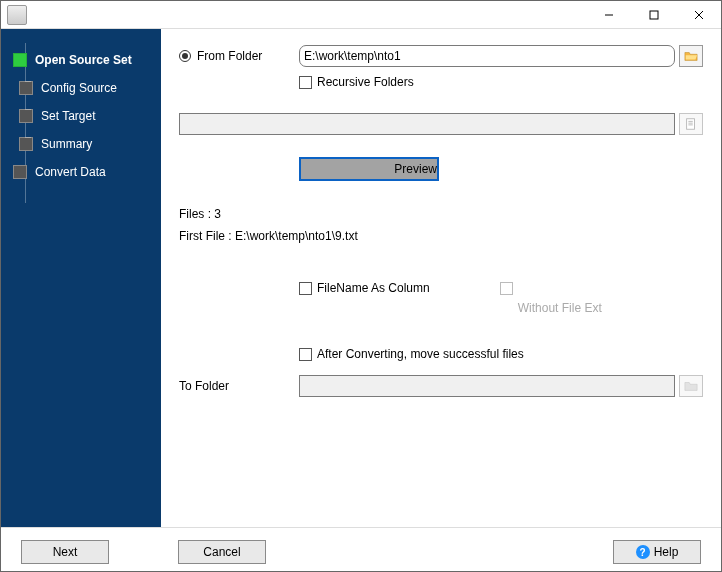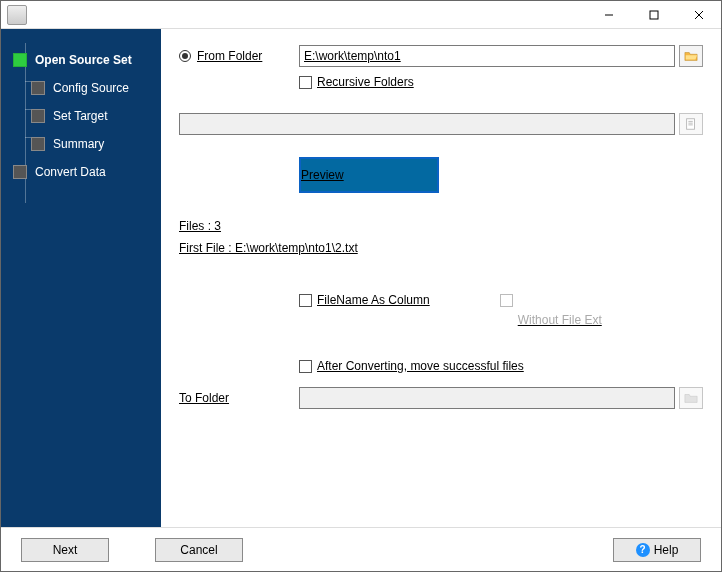--- a/index.html
+++ b/index.html
@@ -6,43 +6,43 @@
 body { background: #fff; width: 722px; height: 572px; overflow: hidden; border: 1px solid #666; display: flex; flex-direction: column; }
 .titlebar { height: 28px; display: flex; align-items: center; border-bottom: 1px solid #ddd; background: #fff; }
 .titlebar .icon { width: 20px; height: 20px; margin-left: 6px; background: linear-gradient(#eee,#ccc); border: 1px solid #999; border-radius: 2px; }
 .titlebar .spacer { flex: 1; }
 .titlebar .btn { width: 45px; height: 28px; display: flex; align-items: center; justify-content: center; }
 .titlebar .btn svg { width: 10px; height: 10px; }
 .body { flex: 1; display: flex; min-height: 0; }
 .sidebar { width: 160px; background: #0a3a6b; color: #fff; padding-top: 10px; position: relative; }
 .sidebar .vline { position: absolute; left: 24px; top: 14px; width: 1px; height: 160px; background: rgba(255,255,255,0.3); }
 .nav-item { display: flex; align-items: flex-end; height: 28px; padding-left: 12px; position: relative; }
-.nav-item.sub { padding-left: 30px; }
+.nav-item.sub { padding-left: 18px; }
 .nav-item.sub::before { content:""; position:absolute; left:24px; top:50%; width:6px; height:1px; background:rgba(255,255,255,0.3);}
 .nav-box { width: 14px; height: 14px; background: #555; border: 1px solid #888; margin-right: 8px; flex: none; }
 .nav-box.active { background: #2ecc40; border-color: #27ae38; }
 .nav-item.current .lbl { font-weight: bold; }
 .nav-item .lbl { color: #fff; white-space: nowrap; }
-.main { flex: 1; padding: 16px 18px 0 18px; position: relative; text-decoration: underline; }
+.main { flex: 1; padding: 16px 18px 0 18px; position: relative; }
 .row { display: flex; align-items: center; margin-bottom: 8px; }
 .labelcol { width: 120px; display: flex; align-items: center; }
 .radio { width: 12px; height: 12px; border: 1px solid #333; border-radius: 50%; margin-right: 6px; display: inline-flex; align-items: center; justify-content: center; flex: none;}
 .radio.checked::after { content:""; width:6px; height:6px; background:#333; border-radius:50%; }
 input.text { height: 22px; border: 1px solid #7a7a7a; padding: 0 4px; background: #fff; }
 input.text:disabled { background: #f0f0f0; color: #888; }
 .iconbtn { width: 24px; height: 22px; border: 1px solid #999; background: #f4f4f4; margin-left: 4px; display: flex; align-items: center; justify-content: center; flex: none;}
 .iconbtn.disabled { opacity: 0.55; }
 .iconbtn svg { width: 14px; height: 14px; }
 select { height: 22px; border: 1px solid #7a7a7a; background: #fff; padding: 0 2px; width: 120px;}
 .chk { width: 13px; height: 13px; border: 1px solid #555; background: #fff; margin-right: 5px; display: inline-block; flex:none;}
 .chk.disabled { border-color: #bbb; }
 .lbl-dim { color: #aaa; margin-top: 40px; }
-.preview-btn { width: 140px; height: 36px; border: 2px solid #0b62c4; background: #0369a1; display: flex; align-items: center; justify-content: flex-start; }
+.preview-btn { width: 140px; height: 24px; border: 2px solid #0b62c4; background: #a3a3a3; display: flex; align-items: center; justify-content: flex-end; }
 .plain { color: #000; }
-.footer { height: 44px; border-top: 1px solid #ddd; display: flex; align-items: center; justify-content: center; gap: 46px; padding: 4px 20px; }
+.footer { height: 44px; border-top: 1px solid #ddd; display: flex; justify-content: center; gap: 69px; padding: 12px 20px; }
 .footer .spacer { flex: 1; }
 button.std { width: 88px; height: 24px; border: 1px solid #8a8a8a; background: #e9e9e9; }
 button.help { display: inline-flex; align-items: center; justify-content: center; gap: 4px;}
 button.help .hcircle{width:14px;height:14px;border-radius:50%;background:#1e90ff;color:#fff;display:flex;align-items:center;justify-content:center;font-size:10px;font-weight:bold;}
 </style>
 </head>
 <body>
 
 <div class="titlebar">
   <div class="icon"></div>
@@ -89,21 +89,21 @@
       <span class="lbl">Convert Data</span>
     </div>
   </div>
 
   <div class="main">
     <div class="row">
       <div class="labelcol">
         <span class="radio checked"></span>
         <span class="plain">From Folder</span>
       </div>
-      <input class="text" style="flex: 1 1 0%;" value="E:\work\temp\nto1">
+      <input class="text" style="flex: 1 1 0%; border-radius: 7px;" value="E:\work\temp\nto1">
       <div class="iconbtn">
         <svg viewBox="0 0 16 16">
             <path fill="#f5b642" stroke="#b07b12" stroke-width="0.5" d="M1 4h5l1 2h8v7H1z"></path>
             <path fill="#ffe08a" d="M2 7h13l-2 5H2z"></path>
           </svg>
       </div>
     </div>
 
 
     <div class="row">
@@ -134,21 +134,21 @@
         <span>Preview</span>
       </div>
     </div>
 
     <div style="height:18px"></div>
 
     <div class="row">
         <span class="plain">Files : 3</span>
       </div>
     <div class="row">
-        <span class="plain">First File : E:\work\temp\nto1\2.txt</span>
+        <span class="plain">First File : E:\work\temp\nto1\9.txt</span>
       </div>
 
     <div style="height:10px"></div>
 
     <div class="row">
       <div class="labelcol"></div>
       <span class="chk"></span>
       <span class="plain">FileName As Column</span>
       <div style="width:70px"></div>
       <span class="chk disabled"></span>

